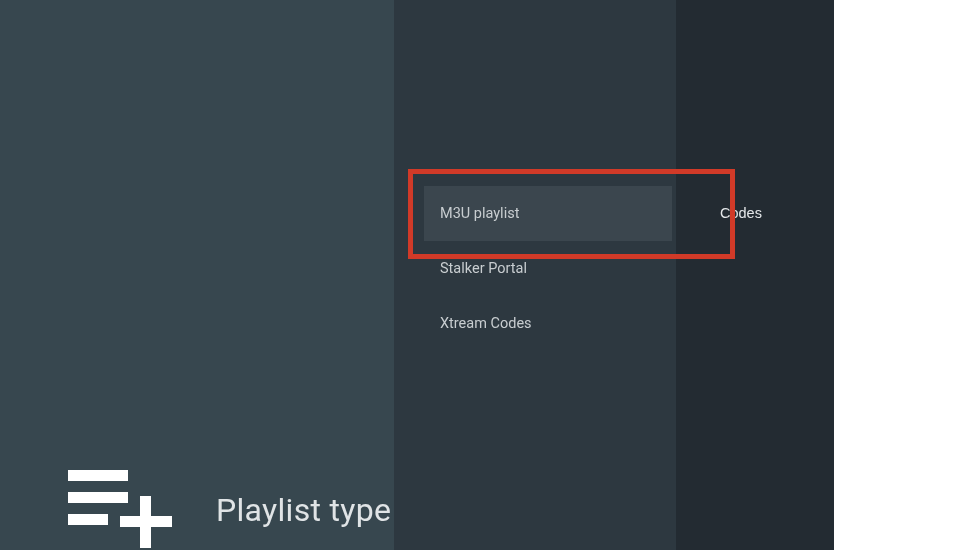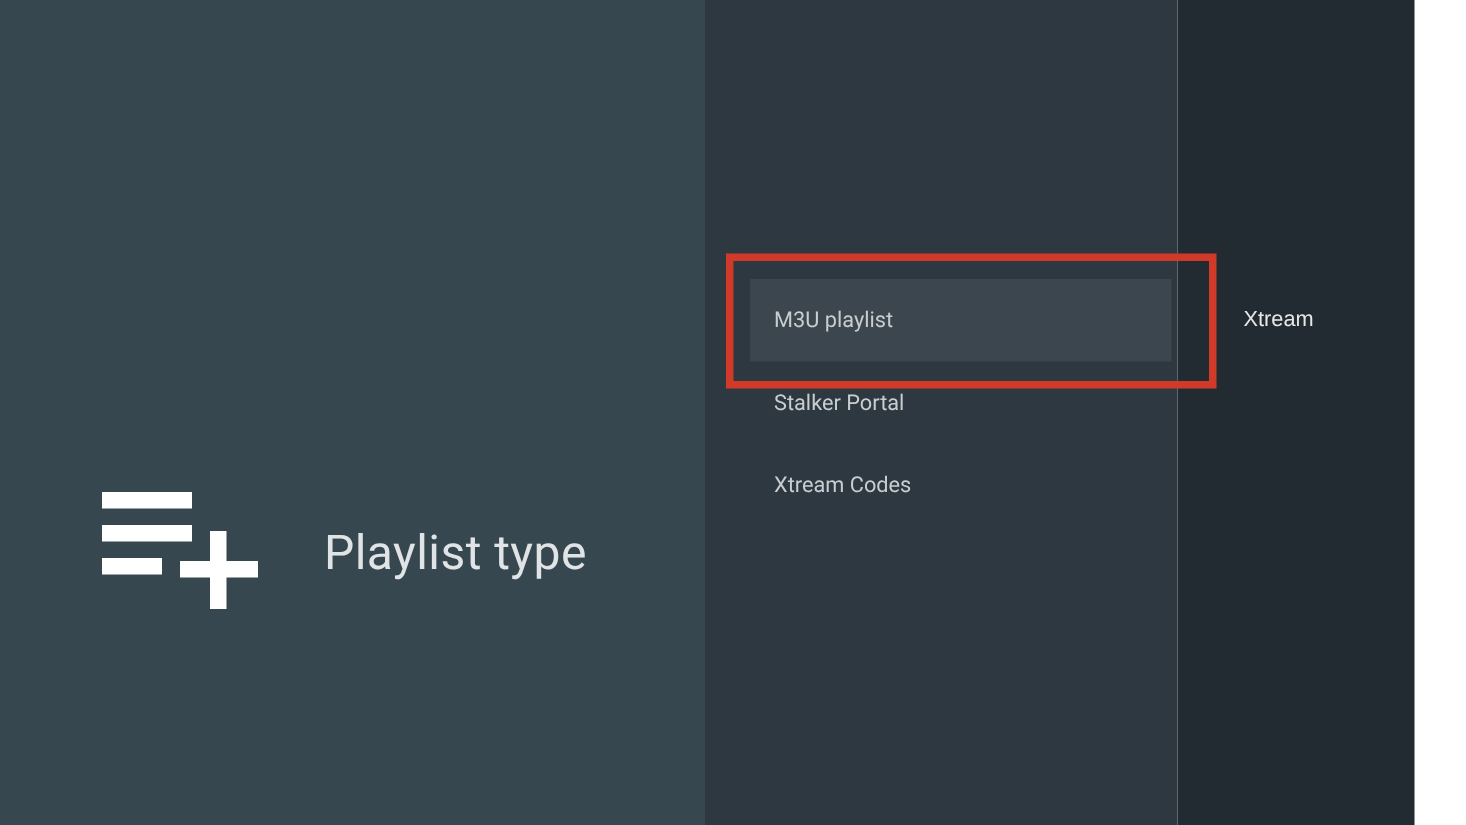--- a/index.html
+++ b/index.html
@@ -8,46 +8,46 @@
       box-sizing: border-box;
     }
     body {
       width: 977px;
       height: 550px;
       display: flex;
       font-family: 'Roboto', 'Helvetica Neue', Arial, sans-serif;
       overflow: hidden;
     }
     .left-panel {
-      width: 470px;
+      width: 394px;
       height: 100%;
       background-color: #37474f;
       display: flex;
-      align-items: center;
+      align-items: flex-end;
       padding-top: 185px;
       padding-left: 68px;
     }
     .title-section {
       display: flex;
       align-items: center;
       gap: 38px;
     }
     .icon-wrap {
       width: 110px;
       display: flex;
       justify-content: center;
     }
     .title-text {
       color: #e0e4e6;
       font-size: 32px;
       font-weight: 400;
       letter-spacing: 0.3px;
     }
     .middle-panel {
-      width: 315px;
+      width: 282px;
       height: 100%;
       background-color: #2d3840;
       padding-top: 169px;
       padding-left: 14px;
       padding-right: 0;
       position: relative;
     }
     .highlight-box {
       position: absolute;
       top: 169px;
@@ -124,14 +124,14 @@
       <span>Stalker Portal</span>
     </div>
     <div class="option">
       <span>Xtream Codes</span>
     </div>
   </div>
   <div class="highlight-box"></div>
 </div>
 
 <div class="right-panel">
-  <button class="cancel-btn">Xtream</button>
+  <button class="cancel-btn">Codes</button>
 </div>
 
 </body></html>

